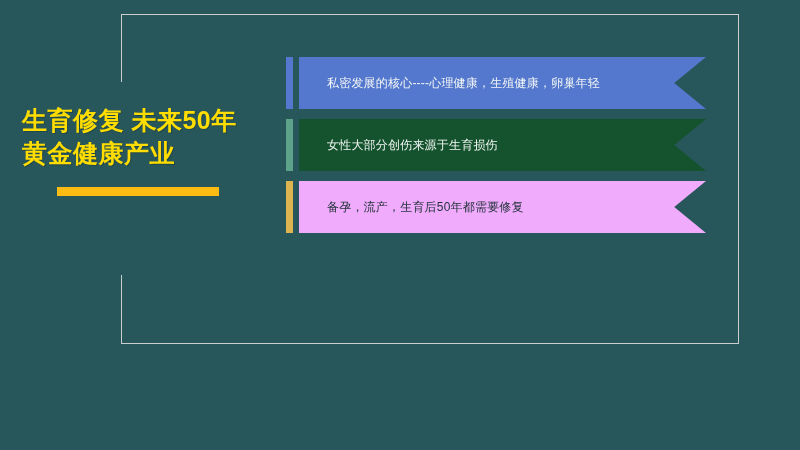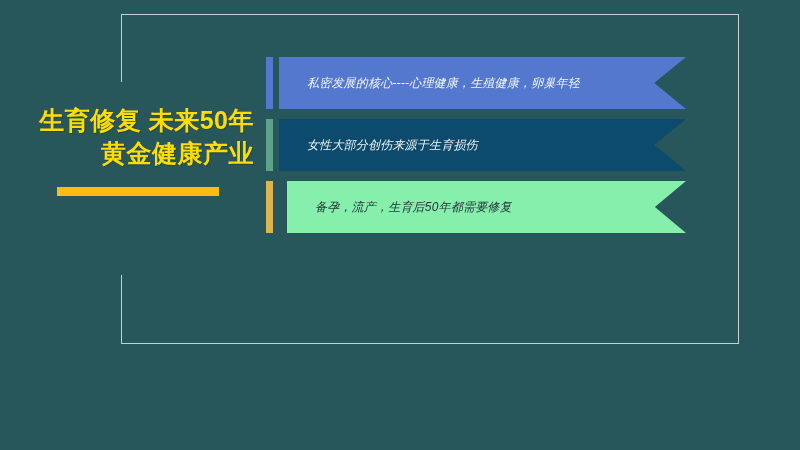--- a/index.html
+++ b/index.html
@@ -53,45 +53,44 @@
     width: 1px;
     height: 69px;
   }
 
   
   .title-block {
     position: absolute;
     left: 22px;
     top: 104px;
     width: 232px;
-    text-align: right;
+    text-align: left;
   }
   .title-text {
     color: #ffdd00;
     font-size: 25px;
     font-weight: bold;
     line-height: 1.32;
     letter-spacing: 0.5px;
     white-space: pre-line;
     text-shadow: 1px 1px 0 rgba(0,0,0,0.18);
   }
   .title-rule {
     margin: 17px auto 0 auto;
     width: 162px;
     height: 9px;
     background: #fcbc14;
   }
 
   
   .rows {
     position: absolute;
-    left: 266px;
+    left: 286px;
     top: 57px;
     width: 420px;
-    font-style: italic;
   }
   .row {
     position: relative;
     height: 52px;
     margin-bottom: 10px;
   }
   .row:last-child { margin-bottom: 0; }
 
   .row-tab {
     position: absolute;
@@ -139,25 +138,25 @@
 
   <div class="rows" id="rows">
       <div class="row">
         <div class="row-tab" style="background: rgb(84, 120, 206);"></div>
         <div class="row-body" style="background: rgb(84, 120, 206);">
           <div class="row-text light-text">私密发展的核心----心理健康，生殖健康，卵巢年轻</div>
         </div>
       </div>
       <div class="row">
         <div class="row-tab" style="background: rgb(93, 163, 137);"></div>
-        <div class="row-body" style="background: #0c4a6e; text-align: center;">
+        <div class="row-body" style="background: #14532d; text-align: center;">
           <div class="row-text light-text">女性大部分创伤来源于生育损伤</div>
         </div>
       </div>
       <div class="row">
         <div class="row-tab" style="background: rgb(221, 180, 79);"></div>
-        <div class="row-body" style="background: #86efac; margin-left: 8px;">
+        <div class="row-body" style="background: #f0abfc;">
           <div class="row-text dark-text">备孕，流产，生育后50年都需要修复</div>
         </div>
       </div>
     </div>
 
 </div>
 
 </body></html>

